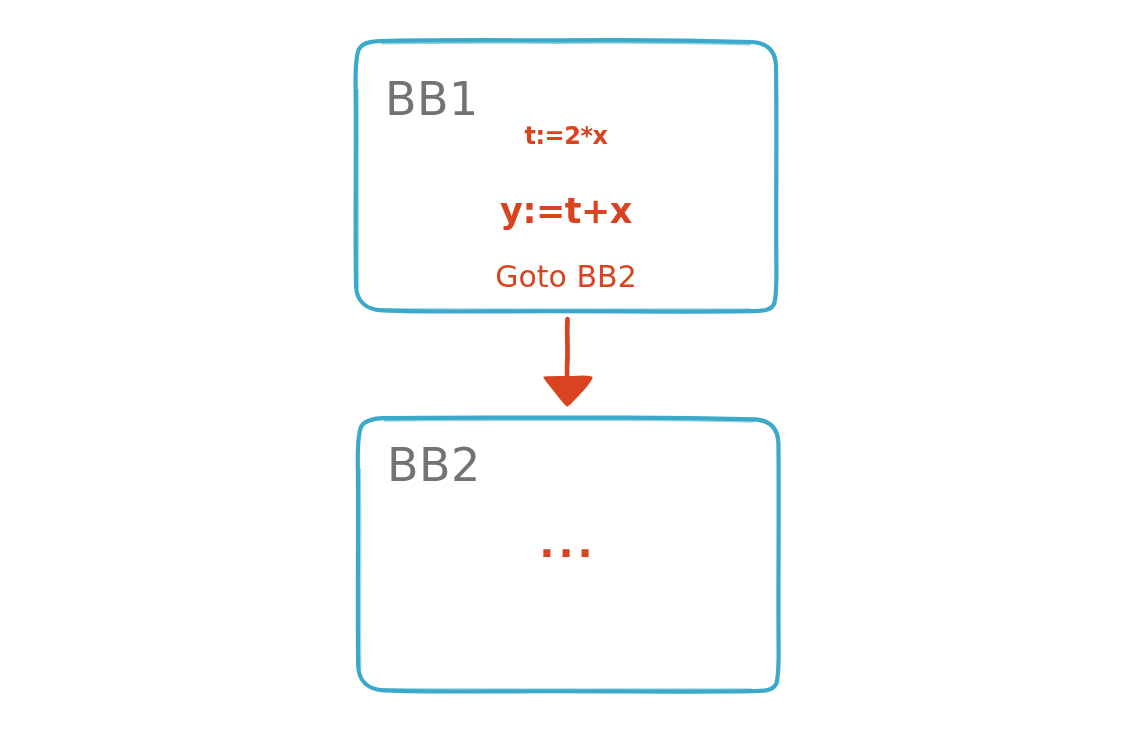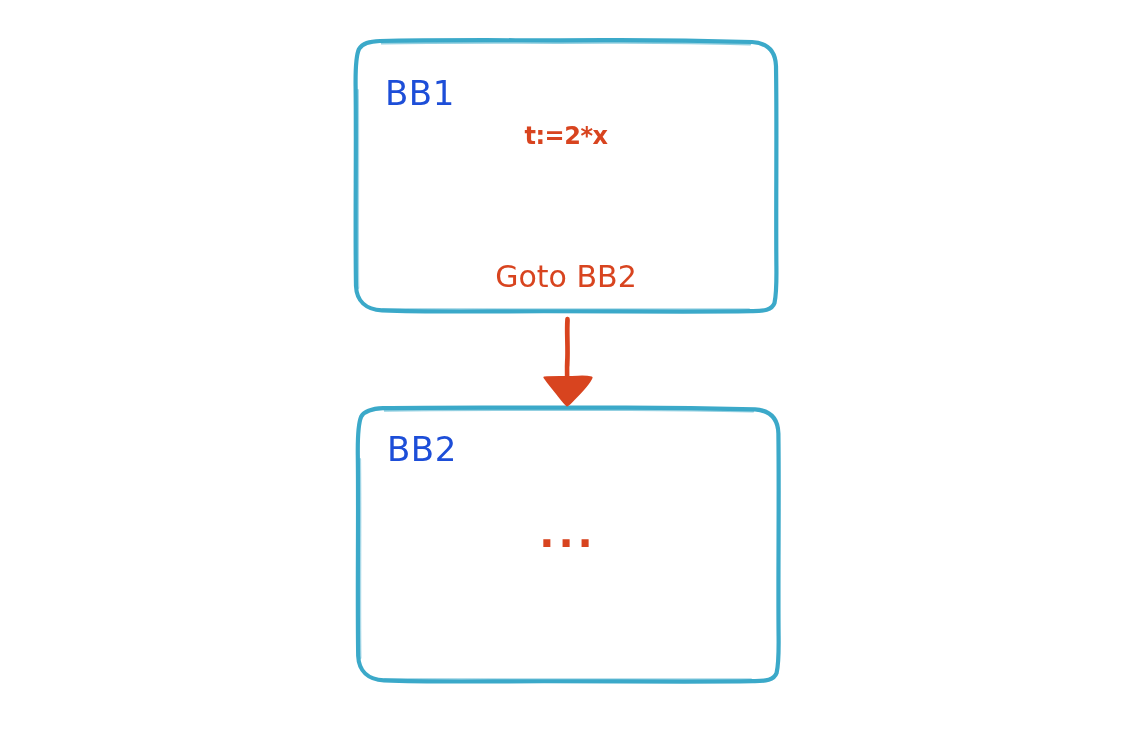--- a/index.html
+++ b/index.html
@@ -30,41 +30,41 @@
 
   #bb1-box {
     left: 353px;
     top: 38px;
     width: 426px;
     height: 276px;
   }
 
   #bb2-box {
     left: 355px;
-    top: 405px;
+    top: 415px;
     width: 426px;
     height: 279px;
   }
 
   .box-frame {
     position: absolute;
     left: 0;
     top: 0;
     width: 100%;
     height: 100%;
     overflow: visible;
   }
 
   .box-label {
     position: absolute;
     font-family: "DejaVu Sans", sans-serif;
-    font-size: 34px;
+    font-size: 46px;
     font-weight: 400;
     letter-spacing: 0.5px;
-    color: #1d4ed8;
+    color: #737373;
     white-space: nowrap;
     line-height: 1;
   }
 
   #bb1-label { left: 32px; top: 38px; }
   #bb2-label { left: 32px; top: 27px; }
 
   .stmt {
     position: absolute;
     left: 0;
@@ -146,20 +146,21 @@
       <path d="M 5.2 250
                C 4.4 195, 5.6 115, 4.8 52" fill="none" stroke="#3ba9c9" stroke-width="2.2" stroke-linecap="round" opacity="0.45"></path>
       <path d="M 30 271.2
                C 120 272.2, 250 271.0, 396 271.4" fill="none" stroke="#3ba9c9" stroke-width="2.2" stroke-linecap="round" opacity="0.45"></path>
     </svg>
 
     <div class="box-label" id="bb1-label">BB1</div>
 
     <div class="stmt" id="stmt-0">t:=2*x</div>
 
+    <div class="stmt" id="stmt-1">y:=t+x</div>
 
     <div class="stmt" id="stmt-2">Goto BB2</div>
   </div>
 
   <div class="bb-box" id="bb2-box">
 
     <svg class="box-frame" viewBox="0 0 426 279" preserveAspectRatio="none">
       <path d="M 28 3.2
                C 95 2.0, 175 3.0, 255 2.6
                C 315 2.4, 372 3.6, 400 4.4

